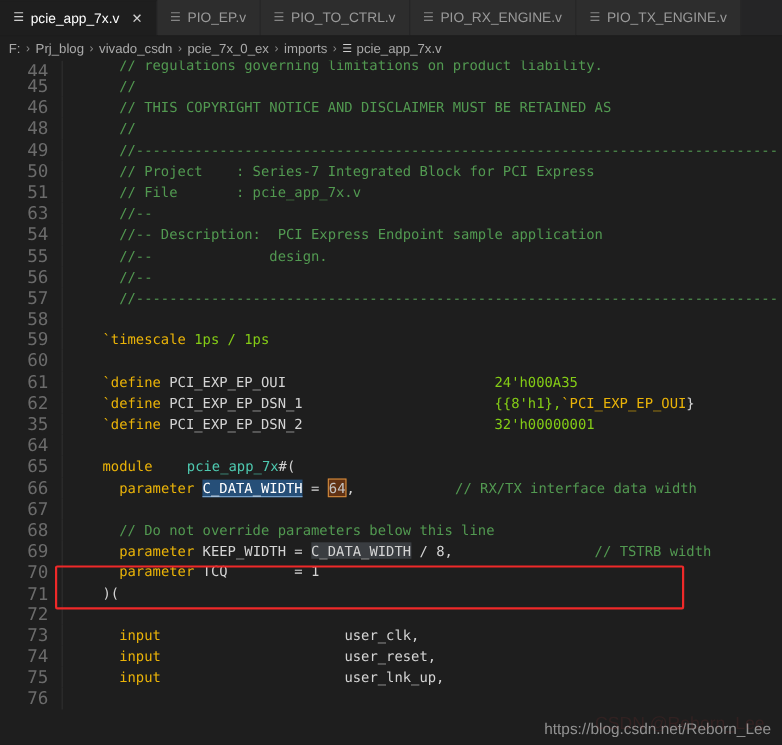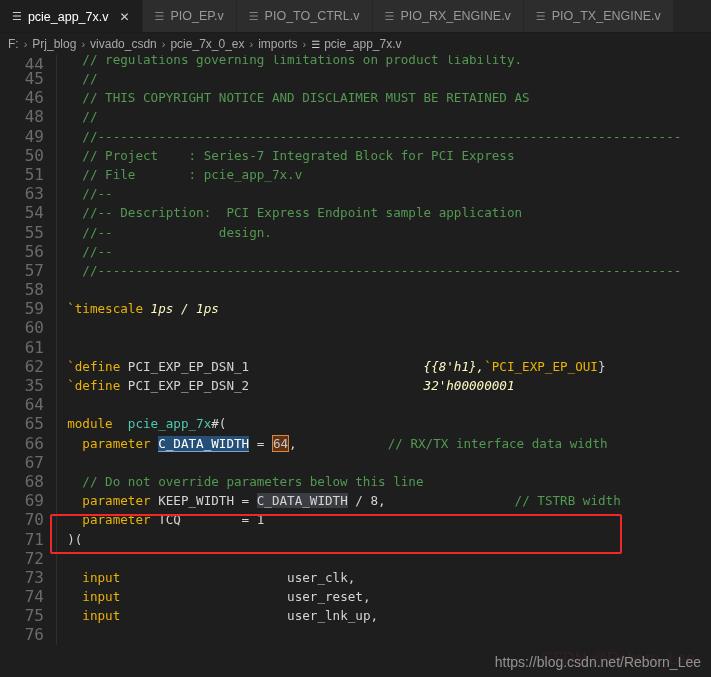--- a/index.html
+++ b/index.html
@@ -50,31 +50,31 @@
   .code{
     position:relative;
     font-family:"DejaVu Sans Mono","Liberation Mono",monospace;
     font-size:12.6px;line-height:19.2px;
   }
   .row{position:relative;height:19.2px;white-space:pre;}
   .ln{
     position:absolute;left:0;width:44px;text-align:right;
     color:#6b6b6b;font-size:16px;
   }
-  .txt{position:absolute;left:52px;color:#d4d4d4;}
+  .txt{position:absolute;left:78px;color:#d4d4d4;}
   .guide{
     position:absolute;left:56px;top:0;width:1px;height:19.2px;
     background:#2f2f2f;
   }
   
   .cmt{color:#529951;}
   .kw{color:#eab308;}
   .id{color:#d4d4d4;}
-  .type{color:#4ec9b0;}
-  .num{color:#fef9c3;font-style:italic;}
+  .type{color:#4ec9b0;margin-left:16px;}
+  .num{color:#84cc16;}
   .punc{color:#d4d4d4;}
   .sel{
     background:#264f78;color:#ffffff;
     border-bottom:1px solid #7da7d0;
   }
   .occ{background:#3a3d41;}
   .findmatch{
     background:#613214;border:1px solid #d18a3c;
     box-sizing:border-box;color:#c5c5c5;
   }
@@ -147,21 +147,21 @@
       <div class="row"><div class="guide"></div><div class="ln">50</div><div class="txt"><span class="cmt">    // Project    : Series-7 Integrated Block for PCI Express</span></div></div>
       <div class="row"><div class="guide"></div><div class="ln">51</div><div class="txt"><span class="cmt">    // File       : pcie_app_7x.v</span></div></div>
       <div class="row"><div class="guide"></div><div class="ln">63</div><div class="txt"><span class="cmt">    //--</span></div></div>
       <div class="row"><div class="guide"></div><div class="ln">54</div><div class="txt"><span class="cmt">    //-- Description:  PCI Express Endpoint sample application</span></div></div>
       <div class="row"><div class="guide"></div><div class="ln">55</div><div class="txt"><span class="cmt">    //--              design.</span></div></div>
       <div class="row"><div class="guide"></div><div class="ln">56</div><div class="txt"><span class="cmt">    //--</span></div></div>
       <div class="row"><div class="guide"></div><div class="ln">57</div><div class="txt"><span class="cmt">    //-----------------------------------------------------------------------------</span></div></div>
       <div class="row"><div class="guide"></div><div class="ln">58</div><div class="txt"></div></div>
       <div class="row"><div class="guide"></div><div class="ln">59</div><div class="txt"><span class="punc">  </span><span class="kw">`timescale</span><span class="num"> 1ps / 1ps</span></div></div>
       <div class="row"><div class="guide"></div><div class="ln">60</div><div class="txt"></div></div>
-      <div class="row"><div class="guide"></div><div class="ln">61</div></div>
+      <div class="row"><div class="guide"></div><div class="ln">61</div><div class="txt"><span class="punc">  </span><span class="kw">`define</span><span class="id"> PCI_EXP_EP_OUI</span><span class="num">                         24'h000A35</span></div></div>
       <div class="row"><div class="guide"></div><div class="ln">62</div><div class="txt"><span class="punc">  </span><span class="kw">`define</span><span class="id"> PCI_EXP_EP_DSN_1</span><span class="num">                       {{8'h1},</span><span class="kw">`PCI_EXP_EP_OUI</span><span class="punc">}</span></div></div>
       <div class="row"><div class="guide"></div><div class="ln">35</div><div class="txt"><span class="punc">  </span><span class="kw">`define</span><span class="id"> PCI_EXP_EP_DSN_2</span><span class="num">                       32'h00000001</span></div></div>
       <div class="row"><div class="guide"></div><div class="ln">64</div><div class="txt"></div></div>
       <div class="row"><div class="guide"></div><div class="ln">65</div><div class="txt"><span class="punc">  </span><span class="kw">module</span><span class="punc">  </span><span class="type">pcie_app_7x</span><span class="punc">#(</span></div></div>
       <div class="row"><div class="guide"></div><div class="ln">66</div><div class="txt"><span class="punc">    </span><span class="kw">parameter</span><span class="punc"> </span><span class="sel">C_DATA_WIDTH</span><span class="punc"> = </span><span class="findmatch">64</span><span class="punc">,</span><span class="cmt">            // RX/TX interface data width</span></div></div>
       <div class="row"><div class="guide"></div><div class="ln">67</div><div class="txt"></div></div>
       <div class="row"><div class="guide"></div><div class="ln">68</div><div class="txt"><span class="cmt">    // Do not override parameters below this line</span></div></div>
       <div class="row"><div class="guide"></div><div class="ln">69</div><div class="txt"><span class="punc">    </span><span class="kw">parameter</span><span class="punc"> KEEP_WIDTH = </span><span class="occ">C_DATA_WIDTH</span><span class="punc"> / 8,</span><span class="cmt">                 // TSTRB width</span></div></div>
       <div class="row"><div class="guide"></div><div class="ln">70</div><div class="txt"><span class="punc">    </span><span class="kw">parameter</span><span class="punc"> TCQ        = 1</span></div></div>
       <div class="row"><div class="guide"></div><div class="ln">71</div><div class="txt"><span class="punc">  )(</span></div></div>

